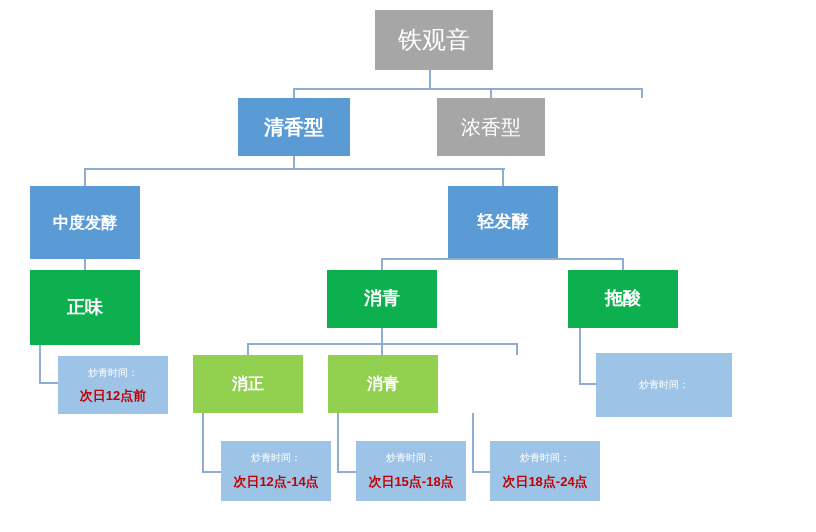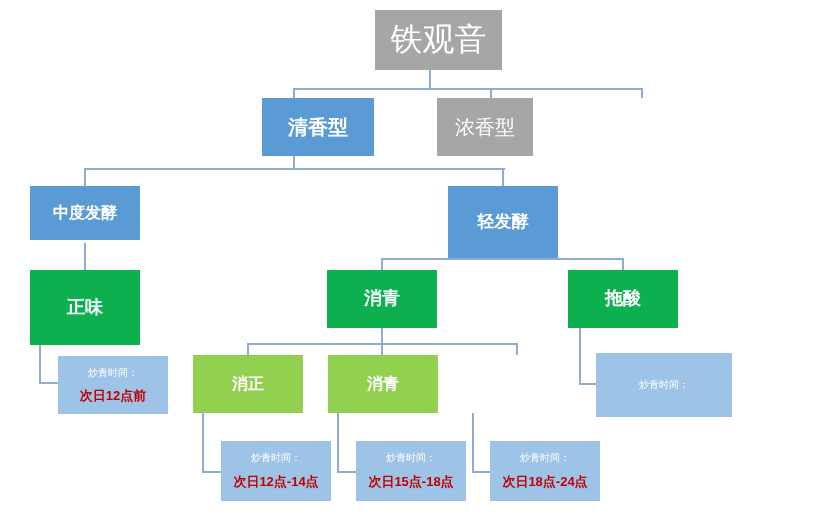--- a/index.html
+++ b/index.html
@@ -34,25 +34,25 @@
     background: var(--light-blue);
     box-sizing: border-box;
     padding: 6px 2px;
     text-align: center;
   }
   .infobox .ilabel { color: var(--info-label); font-size: 10px; }
   .infobox .ivalue { color: var(--info-value); font-size: 13px; font-weight: bold; white-space: nowrap; }
   .line { position: absolute; background: var(--connector); }
 
   
-  .n-root { left:375px; top:10px;  width:127px; height:60px; font-size:32px; }
-  .n-qxx  { left:238px; top:98px;  width:112px; height:58px; font-size:20px; font-weight:bold;margin-left:24px; }
-  .n-nxx  { left:437px; top:98px;  width:96px; height:58px; font-size:20px;text-align:right; }
+  .n-root { left:375px; top:10px;  width:118px; height:60px; font-size:24px; }
+  .n-qxx  { left:238px; top:98px;  width:112px; height:58px; font-size:20px; font-weight:bold; }
+  .n-nxx  { left:437px; top:98px;  width:108px; height:58px; font-size:20px;text-align:right; }
   .n-cxx  { left:587px; top:98px;  width:108px; height:58px; font-size:20px; }
-  .n-zdf  { left:30px;  top:186px; width:110px; height:54px; font-size:16px; font-weight:bold; }
+  .n-zdf  { left:30px;  top:186px; width:110px; height:73px; font-size:16px; font-weight:bold; }
   .n-qfj  { left:448px; top:186px; width:110px; height:72px; font-size:17px; font-weight:bold; }
   .n-zw   { left:30px;  top:270px; width:110px; height:75px; font-size:18px; font-weight:bold; }
   .n-xq   { left:327px; top:270px; width:110px; height:58px; font-size:18px; font-weight:bold; }
   .n-ts   { left:568px; top:270px; width:110px; height:58px; font-size:18px; font-weight:bold; }
   .n-xz   { left:193px; top:355px; width:110px; height:58px; font-size:16px; font-weight:bold; }
   .n-xq2  { left:328px; top:355px; width:110px; height:58px; font-size:16px; font-weight:bold; }
   .n-xs   { left:462px; top:355px; width:110px; height:58px; font-size:16px; font-weight:bold; }
 
   
   .i-zw  { left:58px;  top:356px; width:110px; height:58px; }

